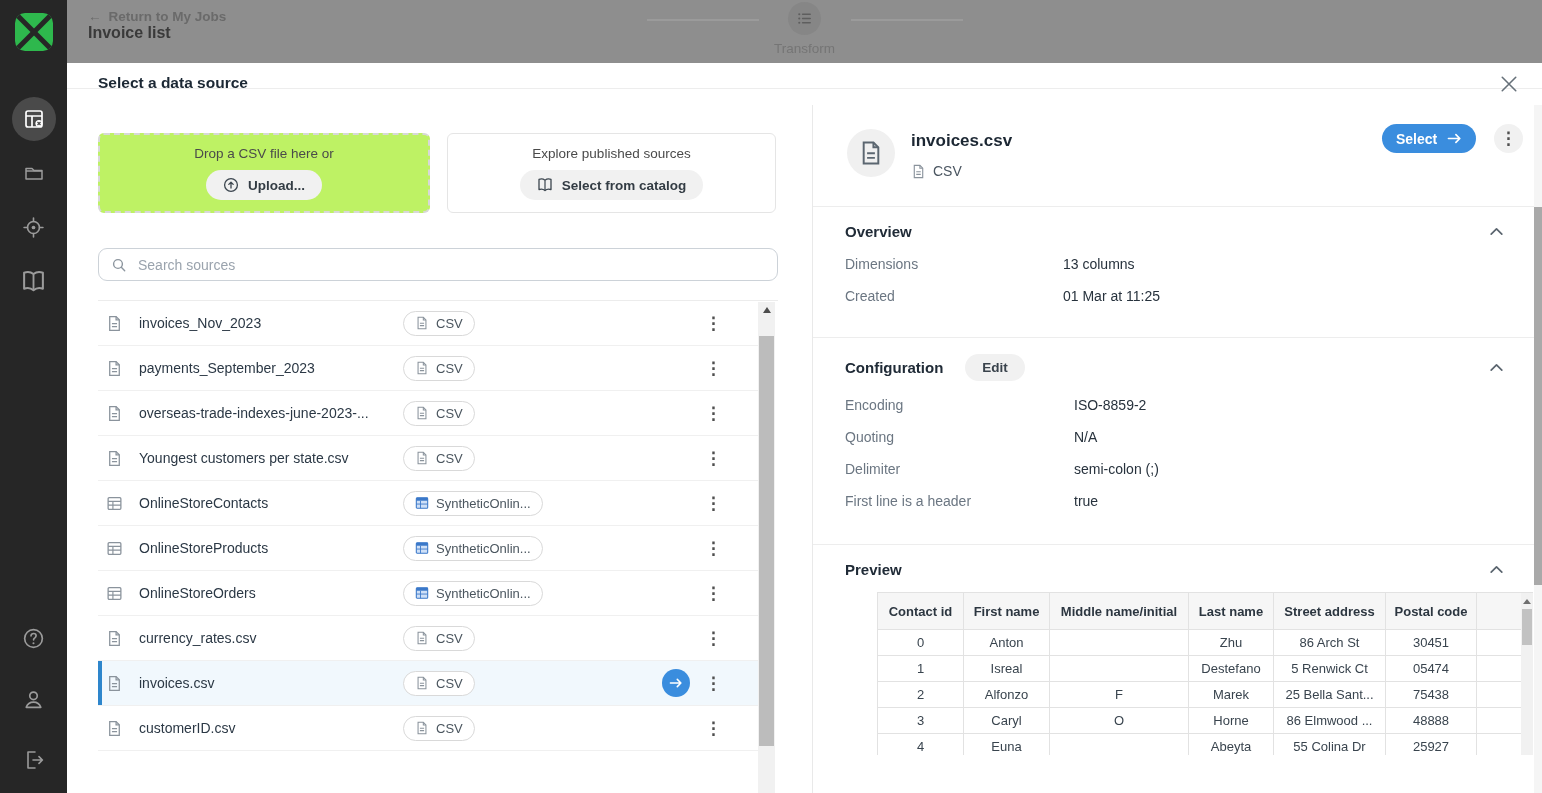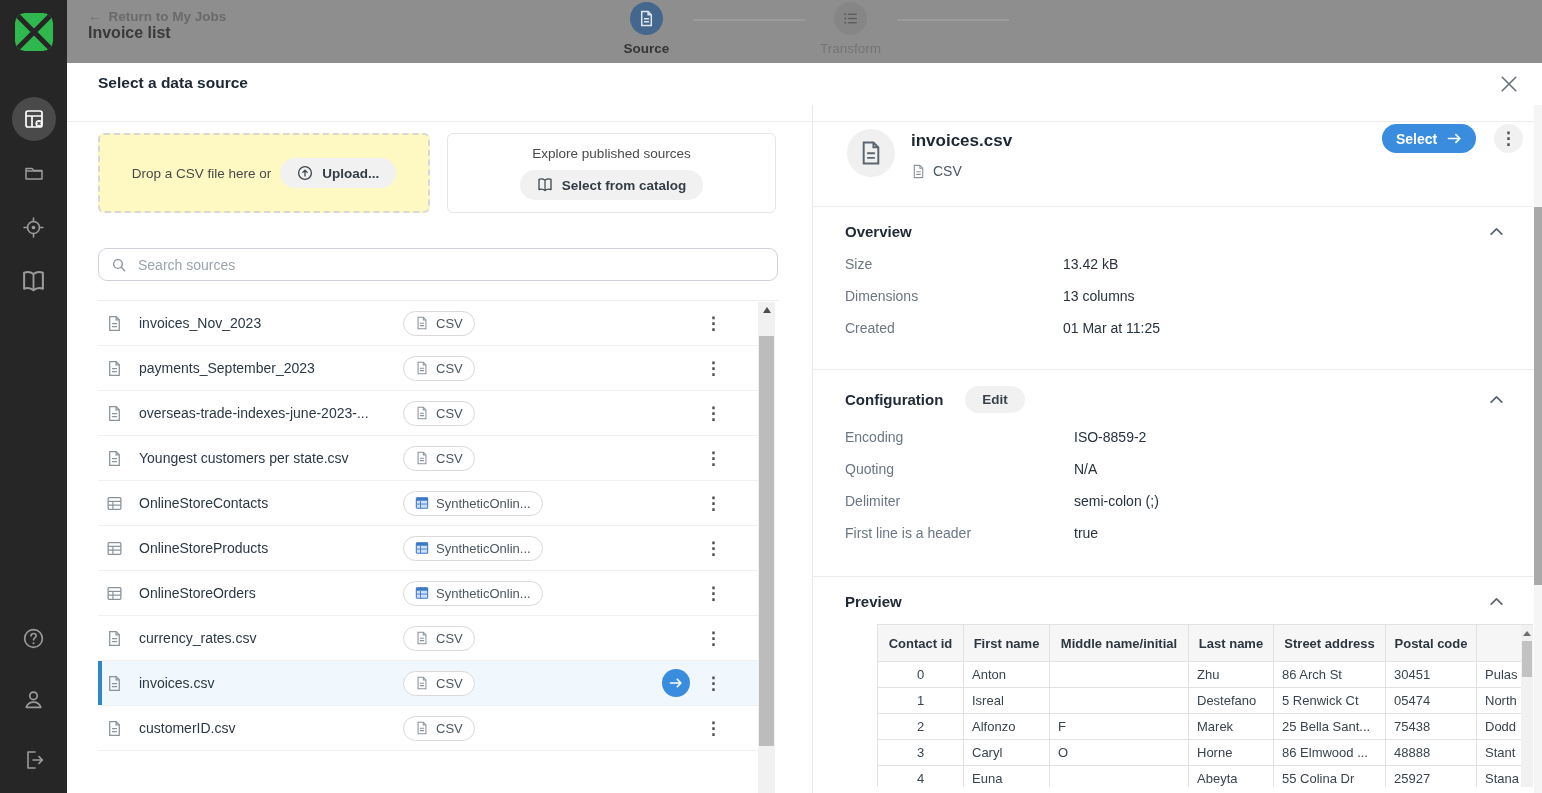--- a/index.html
+++ b/index.html
@@ -31,28 +31,28 @@
   .logo:before { transform:translate(-50%,-50%) rotate(45deg); }
   .logo:after  { transform:translate(-50%,-50%) rotate(-45deg); }
   .side-btn { width:44px; height:44px; border-radius:50%; display:flex; align-items:center; justify-content:center; color:#9b9b9b; cursor:pointer; }
   .side-btn.active { background:#4a4a4a; color:#ffffff; }
   .sb-jobs { margin-top:46px; }
   .sb-gap { margin-top:10px; }
   .side-bottom { margin-top:auto; display:flex; flex-direction:column; align-items:center; gap:31px; padding-bottom:18px; }
 
   
   .modal { position:absolute; left:67px; top:63px; width:1475px; height:730px; background:#fff; z-index:4; }
-  .modal-header { position:relative; height:59px; border-bottom:1px solid #ededed; }
+  .modal-header { position:relative; height:26px; border-bottom:1px solid #ededed; }
   .modal-title { position:absolute; left:31px; top:11px; font-size:15.5px; font-weight:700; color:#1b2733; }
   .close-btn { position:absolute; right:24px; top:12px; width:18px; height:18px; color:#667079; cursor:pointer; }
 
   
   .dropzones { position:absolute; left:31px; top:70px; display:flex; gap:17px; }
-  .dz { width:332px; height:80px; border:2px dashed #d8d8d8; border-radius:6px; background:#fef9c3;
-        display:flex; flex-direction:row; align-items:center; justify-content:center; gap:9px; }
+  .dz { width:332px; height:80px; border:2px dashed #d8d8d8; border-radius:6px; background:#bef264;
+        display:flex; flex-direction:column; align-items:center; justify-content:center; gap:9px; }
   .cat { width:329px; height:80px; border:1px solid #e5e5e5; border-radius:6px; background:#fff;
         display:flex; flex-direction:column; align-items:center; justify-content:center; gap:9px; }
   .dz-hint { font-size:13.5px; color:#4a4a4a; }
   .pill-btn { display:flex; align-items:center; gap:9px; background:#f1f1f1; border:none; border-radius:17px;
               padding:7px 17px; font-family:inherit; font-weight:700; font-size:13.5px; color:#333c44; cursor:pointer; }
   .pill-btn .ic { color:#3c464f; }
 
   .search-box { position:absolute; left:31px; top:185px; width:680px; height:33px; border:1px solid #ccd2d8;
                 border-radius:9px; display:flex; align-items:center; padding:0 12px; gap:9px; background:#fff; }
   .search-box .ic { color:#8d969f; }
@@ -110,21 +110,21 @@
   .kv .v { font-size:14px; color:#27323d; }
   .sec-overview { padding-bottom:33px; }
   .sec-config .kv { margin-top:15px;gap:11px; }
   .sec-config { padding-bottom:35px; }
 
   .tbl-wrap { position:relative; margin:14px 0 0 32px; width:656px; height:163px; overflow:hidden; }
   table.preview { border-collapse:collapse; table-layout:fixed; width:739px; }
   .preview th, .preview td { border:1px solid #e2e2e2; height:26px; font-size:13px; padding:0 8px;
                              overflow:hidden; white-space:nowrap; }
   .preview th { background:#f6f6f6; font-weight:700; color:#2c3640; text-align:center; height:37px; }
-  .preview td { color:#39444e; text-align:left; background:#fff; }
+  .preview td { color:#39444e; text-align:center; background:#fff; }
   .preview td.c0 { text-align:center; }
   .tscroll { position:absolute; top:1px; right:0; bottom:0; width:12px; background:#f1f1f1; }
   .ts-up { position:absolute; top:2px; left:0; width:12px; height:12px; display:flex; align-items:center; justify-content:center; }
   .ts-tri { width:0; height:0; border-left:4px solid transparent; border-right:4px solid transparent; border-bottom:5px solid #6e6e6e; }
   .ts-thumb { position:absolute; left:1px; width:10px; top:16px; height:36px; background:#c2c2c2; }
 
   .dscroll { position:absolute; right:0; top:0; bottom:0; width:8px; background:#f5f5f5; }
   .ds-thumb { position:absolute; left:0; width:8px; top:102px; height:378px; background:#a9a9a9; }
 </style>
 </head>
@@ -211,28 +211,20 @@
 
 <div class="topbar">
   <div class="tb-left">
     <div class="back-link">
       <span>←</span>
       <span>Return to My Jobs</span>
     </div>
     <div class="job-title">Invoice list</div>
   </div>
   <div class="stepper">
-    <div class="step active">
-      <div class="step-circle">
-          <svg class="ic" width="17" height="17">
-            <use href="#i-doc"></use>
-          </svg>
-        </div>
-      <div class="step-label">Source</div>
-    </div>
     <div class="step-line"></div>
     <div class="step">
       <div class="step-circle">
           <svg class="ic" width="19" height="19">
             <use href="#i-list"></use>
           </svg>
         </div>
       <div class="step-label">Transform</div>
     </div>
     <div class="step-line"></div>
@@ -500,24 +492,20 @@
     </div>
 
     <div class="section sec-overview">
       <div class="sec-head">
         <div class="sec-title">Overview</div>
         <button class="collapse-btn">
           <svg width="17" height="17">
               <use href="#i-chevron-up"></use>
             </svg>
         </button>
-      </div>
-      <div class="kv">
-        <div class="k">Size</div>
-        <div class="v">13.42 kB</div>
       </div>
       <div class="kv">
         <div class="k">Dimensions</div>
         <div class="v">13 columns</div>
       </div>
       <div class="kv">
         <div class="k">Created</div>
         <div class="v">01 Mar at 11:25</div>
       </div>
     </div>

